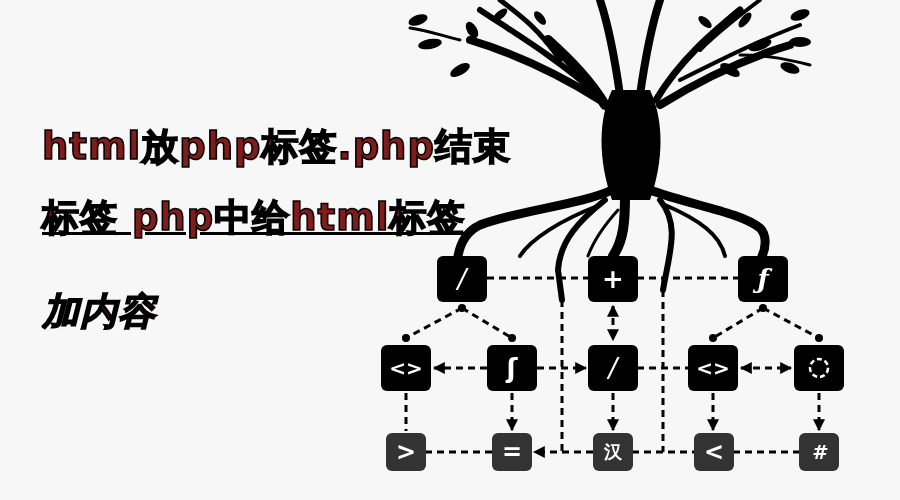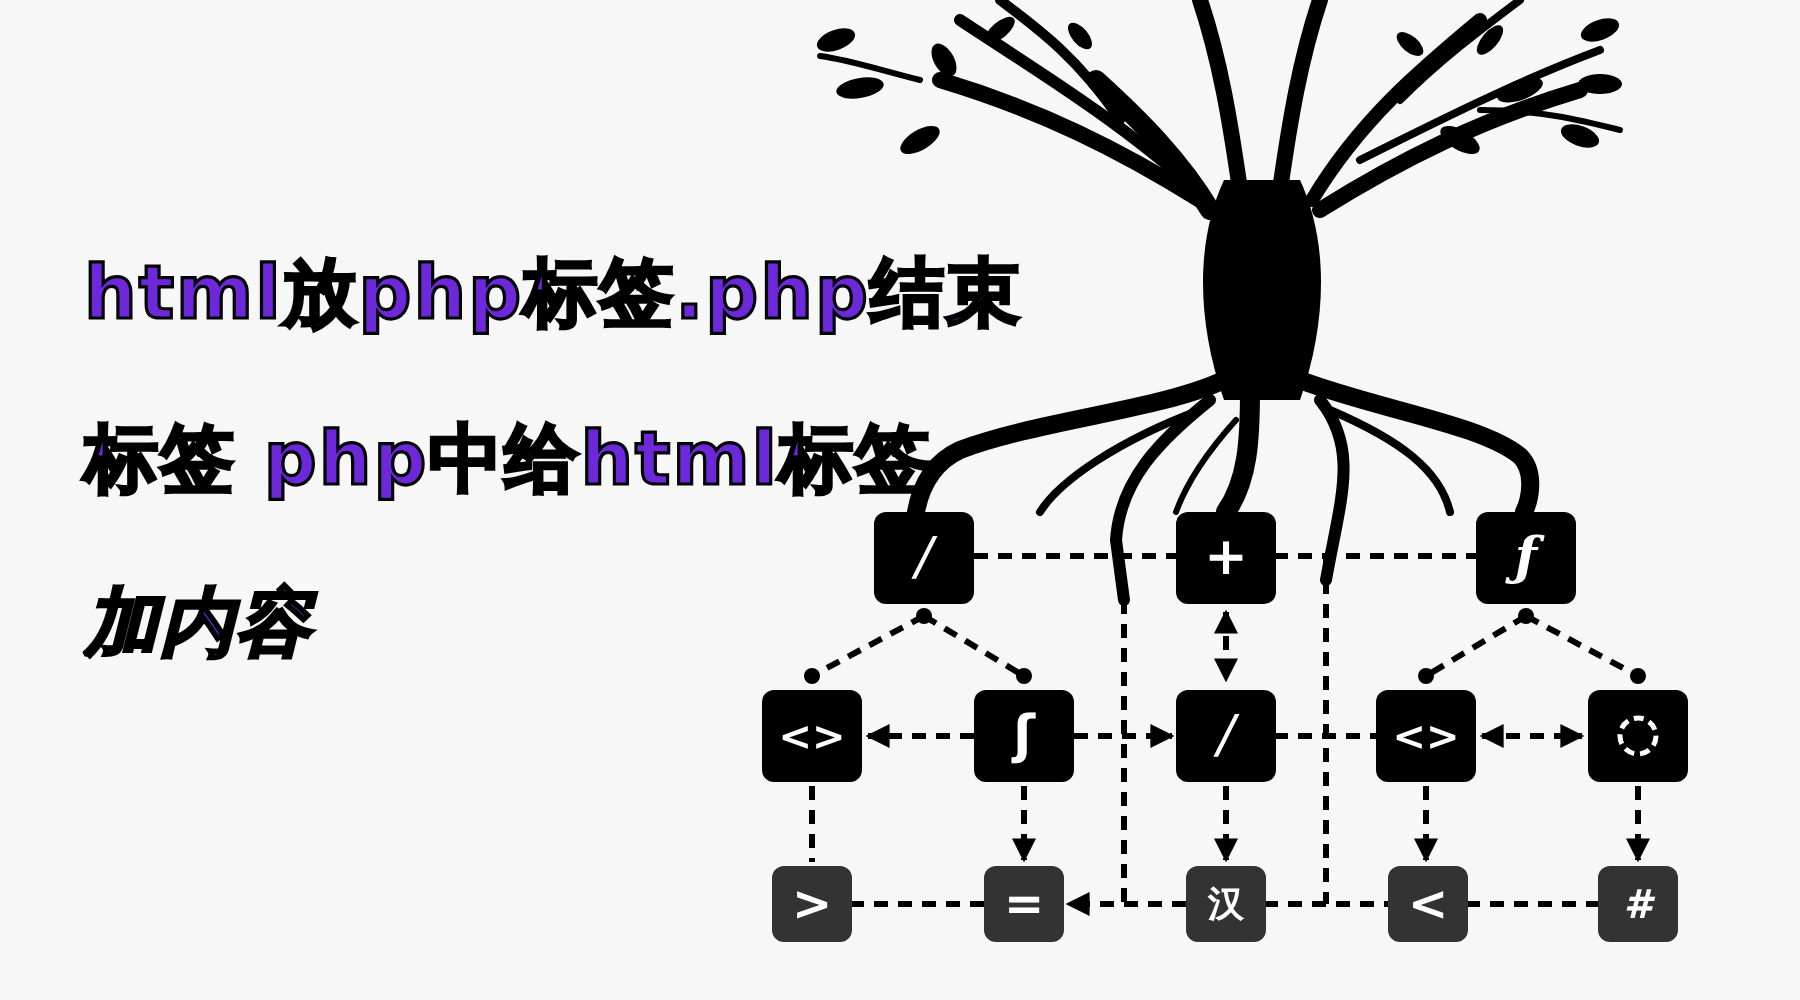--- a/index.html
+++ b/index.html
@@ -9,27 +9,27 @@
       position: relative;
       font-family: "DejaVu Sans", sans-serif;
     }
     .title-line {
       position: absolute;
       left: 42px;
       font-family: "DejaVu Sans", sans-serif;
       font-weight: 900;
       font-size: 37px;
       letter-spacing: 1px;
-      color: #6d28d9;
+      color: #7f1d1d;
       white-space: nowrap;
       z-index: 3;
       -webkit-text-stroke: 1.6px #000;
     }
     #line1 { top: 122px; }
-    #line2 { top: 205px; }
+    #line2 { top: 193px; text-decoration: underline; }
     #line3 { top: 287px; font-style: italic; }
     svg#diagram { position: absolute; left: 0; top: 0; z-index: 1; }
     .node {
       position: absolute; z-index: 2;
       border-radius: 6px;
       display: flex; align-items: center; justify-content: center;
       color: #fff;
       font-family: "DejaVu Sans", sans-serif;
       font-weight: bold;
     }

